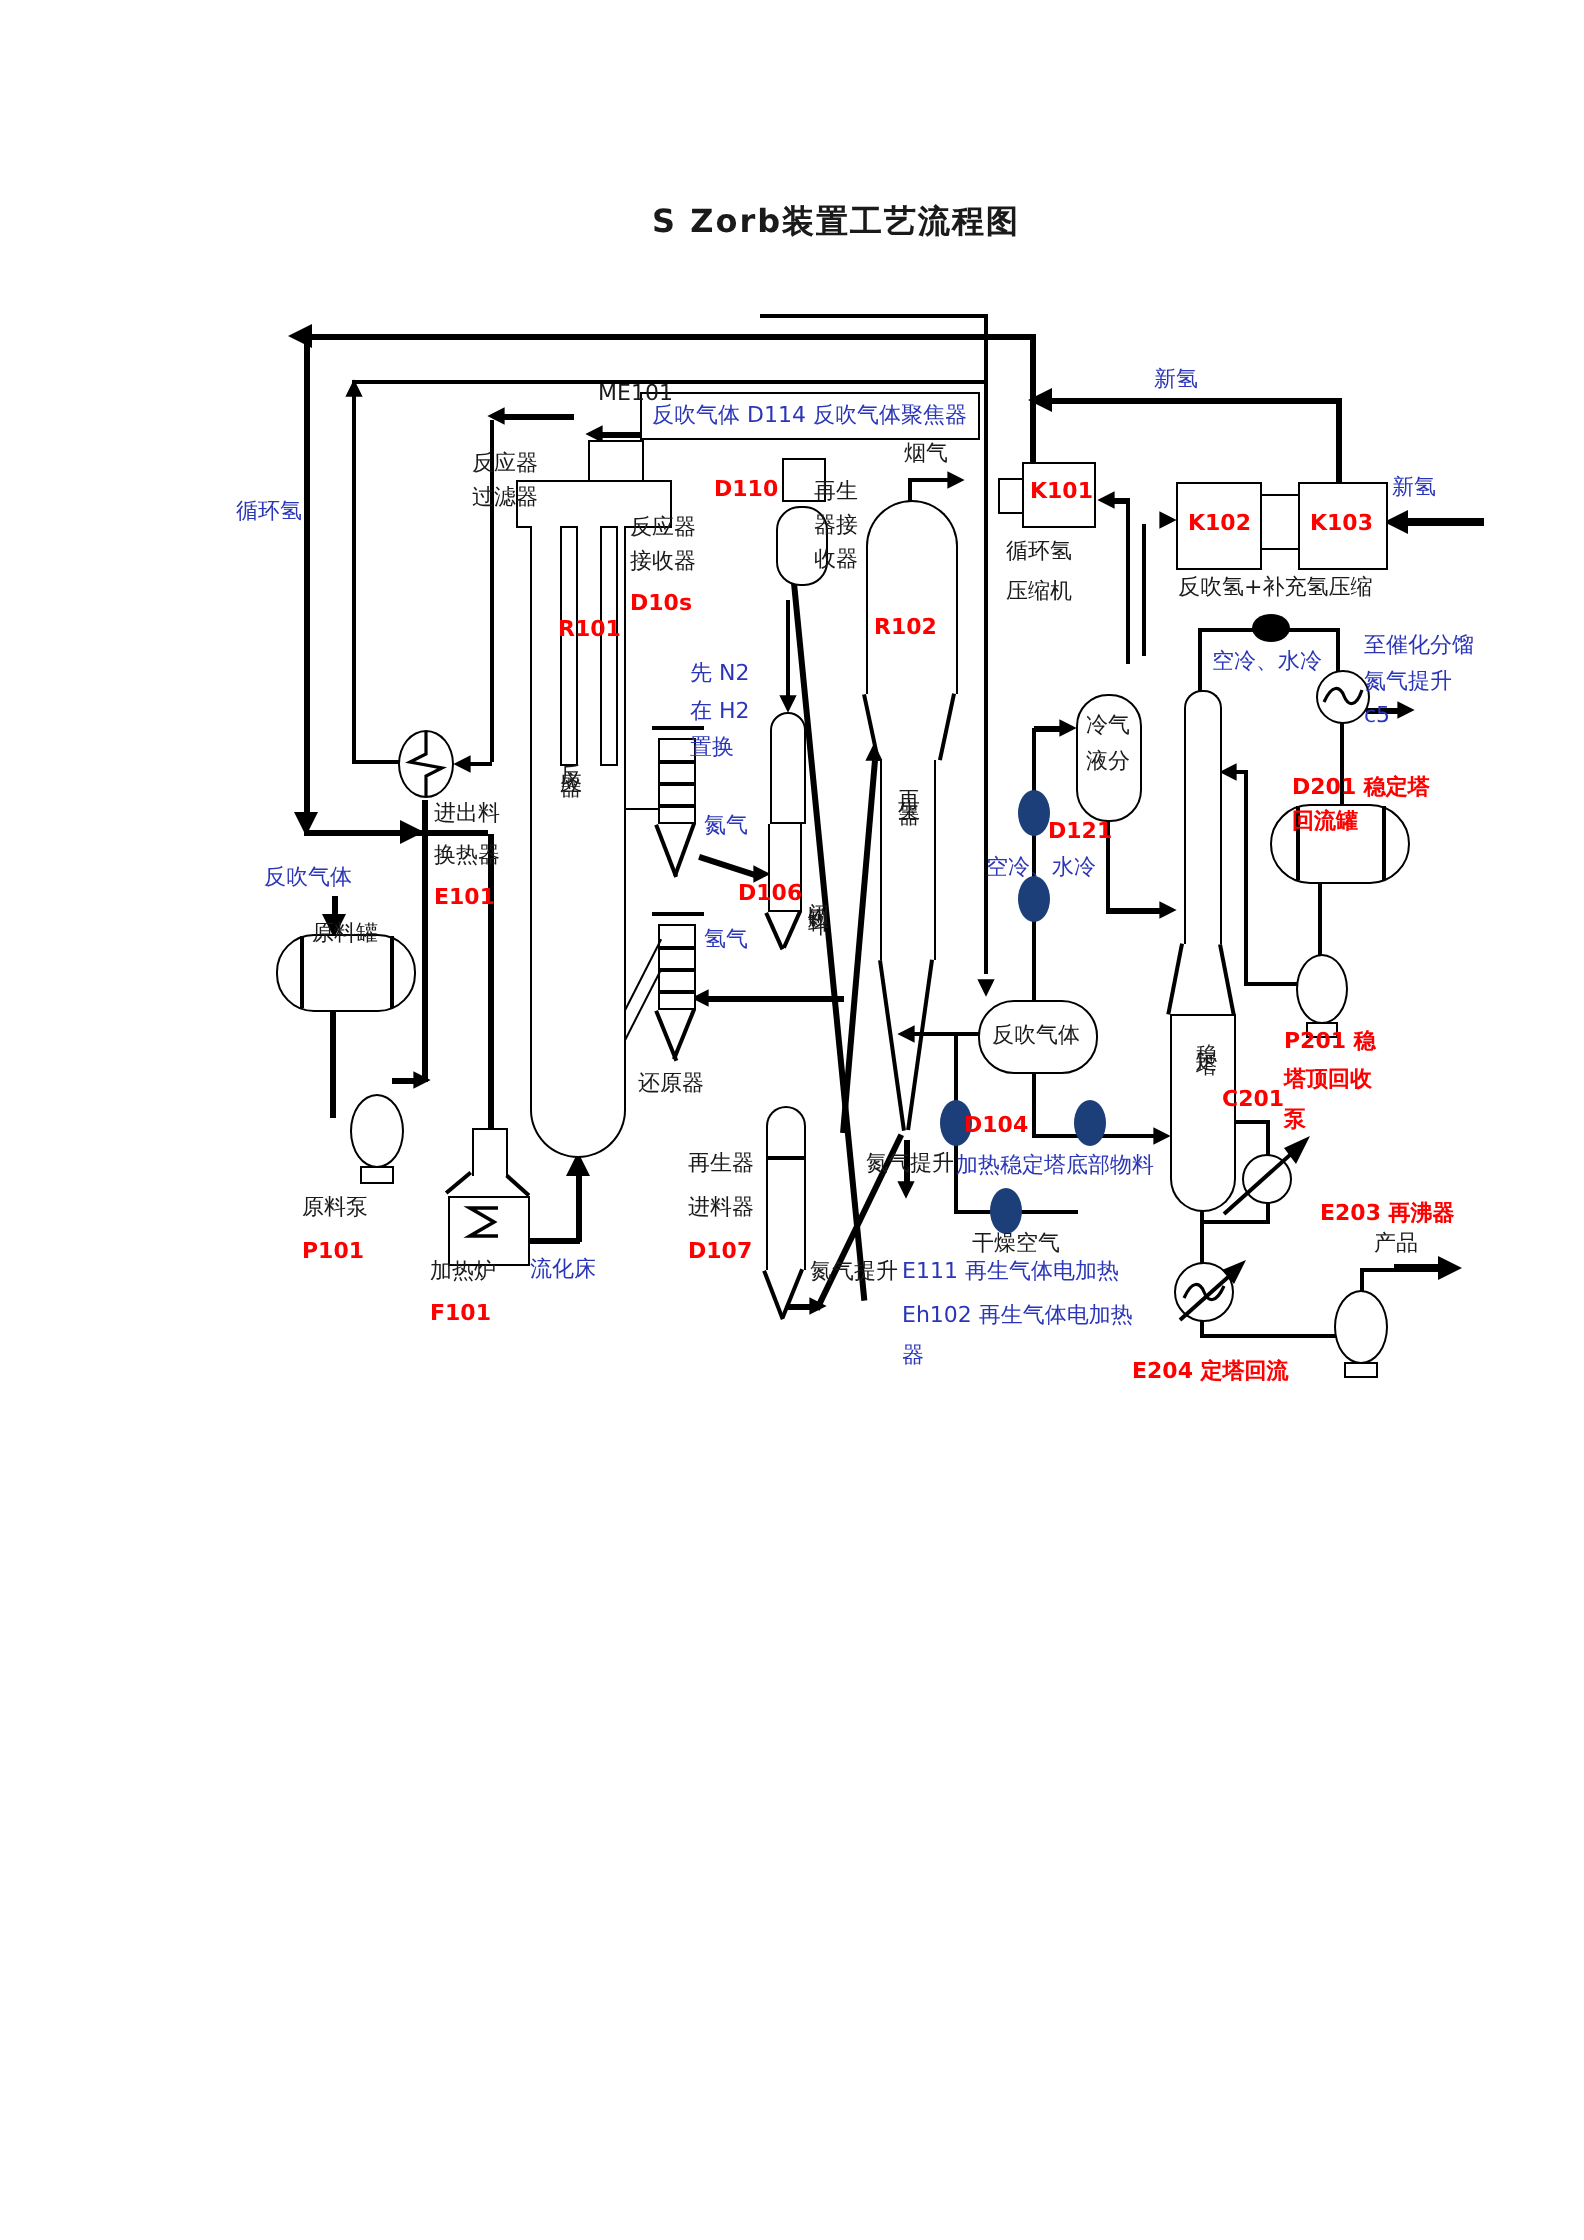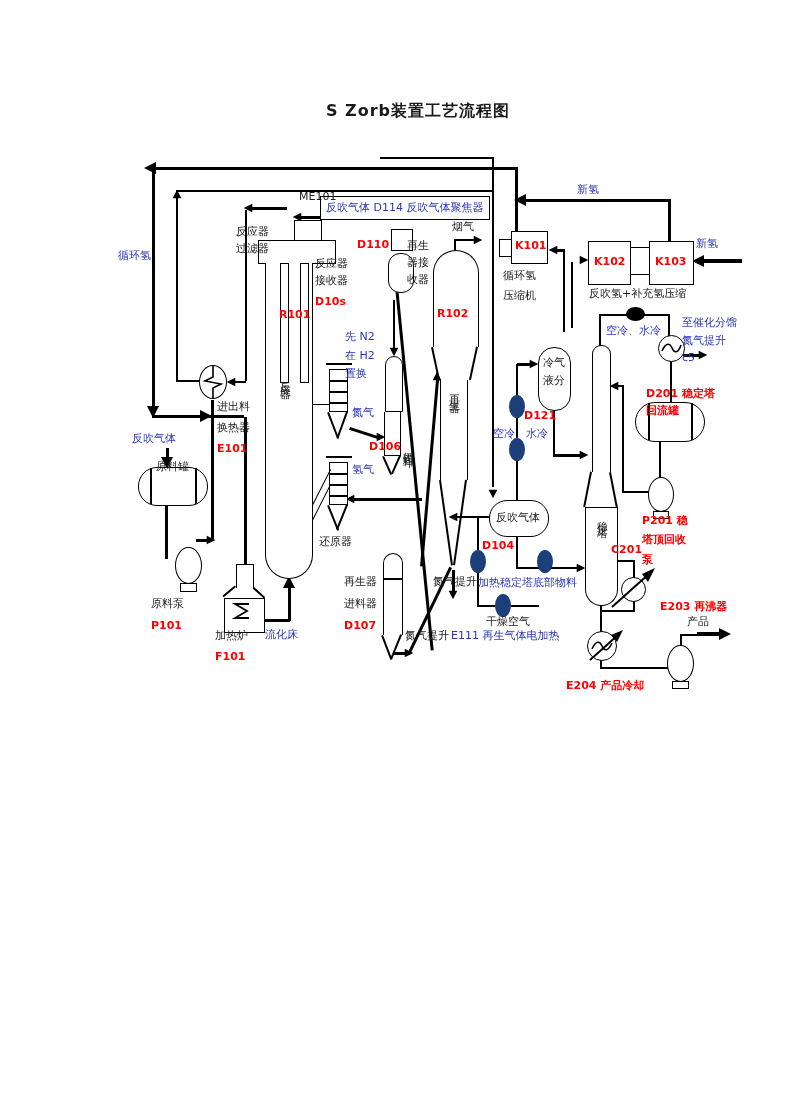--- a/index.html
+++ b/index.html
@@ -287,41 +287,43 @@
   <div class="lbl blue" style="left:352px;top:462px">氢气</div>
   <div class="lbl vt" style="left:400px;top:443px;font-size:10.5px;letter-spacing:2px">闭锁料斗</div>
   <div class="lbl" style="left:319px;top:534px">还原器</div>
   <div class="lbl blue" style="left:265px;top:627px">流化床</div>
   <div class="lbl" style="left:344px;top:571px;line-height:2">再生器
 进料器</div>
   <div class="lbl red" style="left:344px;top:618px">D107</div>
   <div class="lbl" style="left:433px;top:574px">氮气提升</div>
   <div class="lbl" style="left:405px;top:628px">氮气提升</div>
   <div class="lbl blue" style="left:451px;top:628px">E111 再生气体电加热</div>
+  <div class="lbl blue" style="left:451px;top:648px;line-height:1.8">Eh102 再生气体电加热
+器</div>
   <div class="lbl" style="left:486px;top:614px">干燥空气</div>
   <div class="lbl blue" style="left:478px;top:575px">加热稳定塔底部物料</div>
   <div class="lbl" style="left:543px;top:354px;line-height:1.6">冷气
 液分</div>
   <div class="lbl red" style="left:524px;top:408px">D121</div>
   <div class="lbl blue" style="left:493px;top:426px">空冷、水冷</div>
   <div class="lbl" style="left:496px;top:510px">反吹气体</div>
-  <div class="lbl red" style="left:482px;top:538px">D104</div>
+  <div class="lbl red" style="left:482px;top:555px">D104</div>
   <div class="lbl blue" style="left:606px;top:323px">空冷、水冷</div>
   <div class="lbl blue" style="left:682px;top:314px;line-height:1.6">至催化分馏
 氮气提升
 c5</div>
   <div class="lbl red" style="left:646px;top:386px;line-height:1.5">D201 稳定塔
 回流罐</div>
   <div class="lbl red" style="left:642px;top:511px;line-height:1.75">P201 稳
 塔顶回收
 泵</div>
   <div class="lbl red" style="left:611px;top:542px">C201</div>
   <div class="lbl vt" style="left:594px;top:513px;font-size:10.5px;letter-spacing:3px">稳定塔</div>
   <div class="lbl red" style="left:660px;top:599px">E203 再沸器</div>
-  <div class="lbl red" style="left:566px;top:678px">E204 产品冷却</div>
+  <div class="lbl red" style="left:566px;top:678px">E204 定塔回流</div>
   <div class="lbl" style="left:687px;top:614px">产品</div>
   <div class="lbl" style="left:217px;top:397px;line-height:1.9">进出料
 换热器</div>
   <div class="lbl red" style="left:217px;top:441px">E101</div>
   <div class="lbl blue" style="left:132px;top:431px">反吹气体</div>
   <div class="lbl" style="left:156px;top:459px">原料罐</div>
   <div class="lbl" style="left:151px;top:596px">原料泵</div>
   <div class="lbl red" style="left:151px;top:618px">P101</div>
   <div class="lbl" style="left:215px;top:628px">加热炉</div>
   <div class="lbl red" style="left:215px;top:649px">F101</div>

